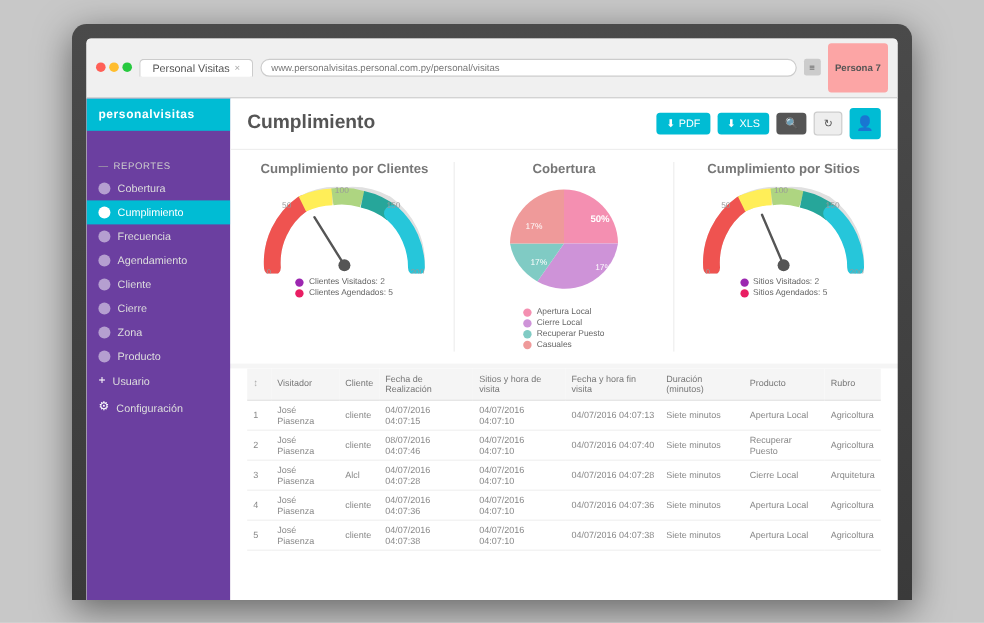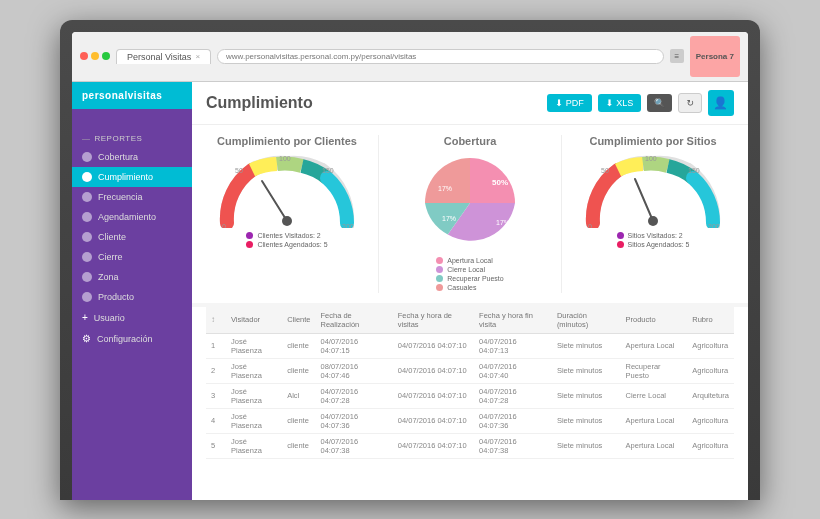--- a/index.html
+++ b/index.html
@@ -540,21 +540,21 @@
         </div>
 
         <div class="table-section">
           <table class="data-table">
             <thead>
               <tr>
                 <th><span class="sort-icon">↕</span></th>
                 <th>Visitador</th>
                 <th>Cliente</th>
                 <th>Fecha de Realización</th>
-                <th>Fecha y hora de visitas</th>
+                <th>Sitios y hora de visita</th>
                 <th>Fecha y hora fin visita</th>
                 <th>Duración (minutos)</th>
                 <th>Producto</th>
                 <th>Rubro</th>
               </tr>
             </thead>
             <tbody id="table-body">
             <tr>
                   <td>1</td>
                   <td>José Piasenza</td>

